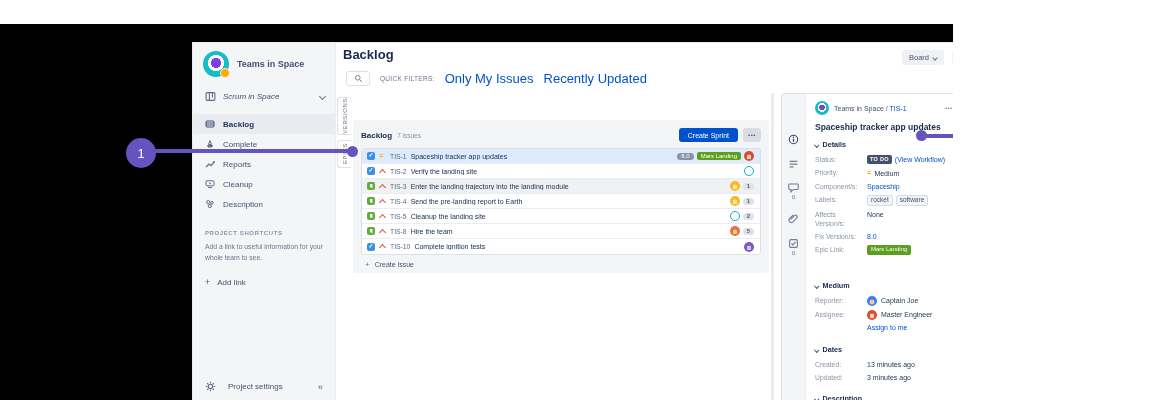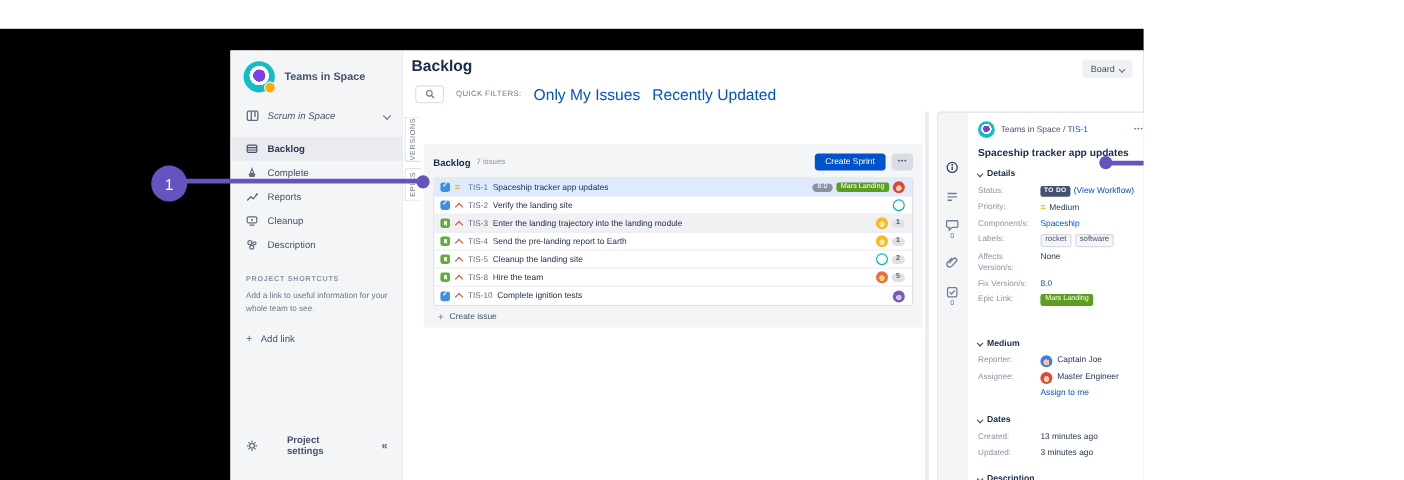--- a/index.html
+++ b/index.html
@@ -25,22 +25,22 @@
           transform:rotate(45deg); display:inline-block; }
   .nav { margin-top:4px; }
   .nav-item { display:flex; align-items:center; gap:8px; height:20px; padding:0 10px 0 12px;
               font-size:8px; color:#42526e; cursor:pointer; }
   .nav-item.sel { background:#e9ebf0; color:#253858; font-weight:bold; }
   .nav-item svg { flex-shrink:0; }
   .shortcuts-hdr { margin:16px 12px 6px; font-size:6px; letter-spacing:.6px; color:#8a94a6; font-weight:bold; }
   .shortcuts-txt { margin:0 12px; font-size:6.8px; line-height:1.55; color:#6b778c; }
   .addlink { display:flex; align-items:center; gap:7px; margin:14px 12px; font-size:8px; color:#42526e; cursor:pointer; }
   .addlink .plus { font-size:9px; color:#505f79; }
-  .proj-settings { position:absolute; left:0; right:0; bottom:24px; display:flex; align-items:center;
-                   gap:24px; padding:0 12px; font-size:8px; color:#42526e; cursor:pointer;font-weight:bold; }
+  .proj-settings { position:absolute; left:0; right:0; bottom:12px; display:flex; align-items:center;
+                   gap:12px; padding:0 12px; font-size:8px; color:#42526e; cursor:pointer; }
   .collapse { margin-left:auto; font-size:9px; color:#505f79; }
 
   
   .main { flex:1; position:relative; background:#fff; }
   .page-title { position:absolute; left:7px; top:4px; font-size:13px; font-weight:bold; color:#172b4d; }
   .topbtns { position:absolute; right:22px; top:7px; display:flex; gap:8px; }
   .chipbtn { height:15px; background:#f0f1f4; border-radius:3px; display:flex; align-items:center;
              gap:4px; padding:0 7px; font-size:7.5px; color:#42526e; cursor:pointer; }
   .chipbtn .chev { width:4px; height:4px; }
 

